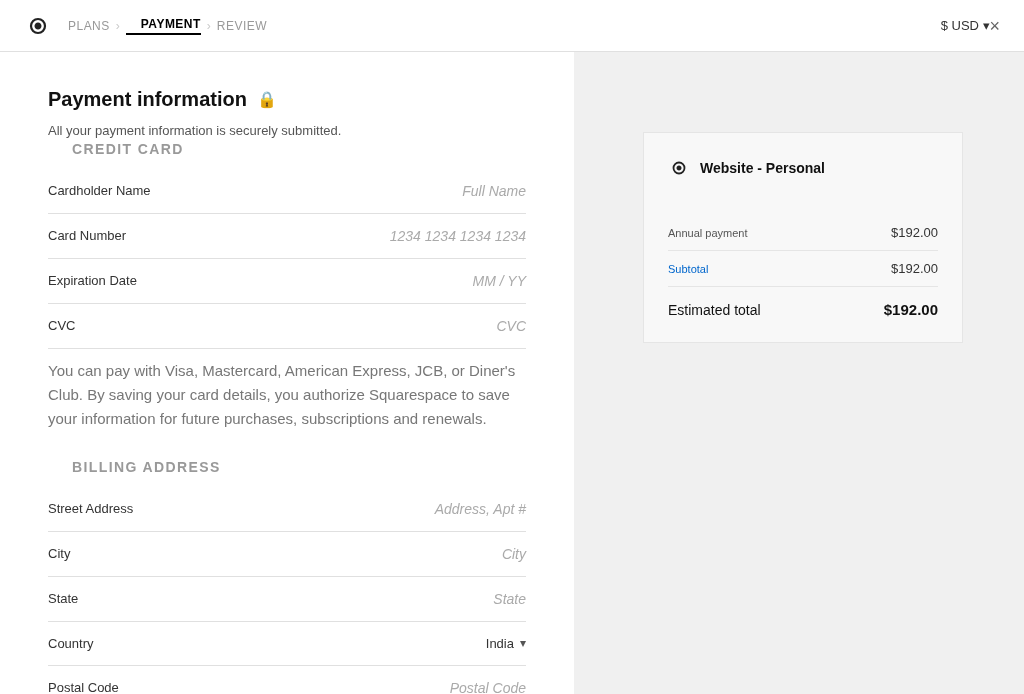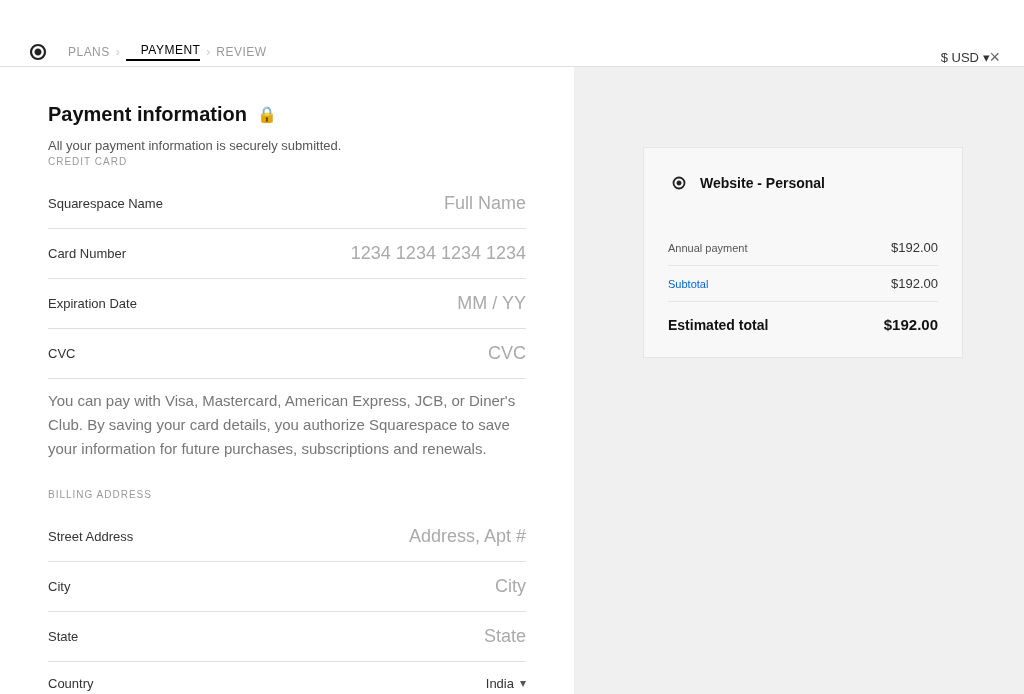--- a/index.html
+++ b/index.html
@@ -11,24 +11,24 @@
       overflow: hidden;
       display: flex;
       flex-direction: column;
     }
 
     
     .top-nav {
       background: #fff;
       border-bottom: 1px solid #e0e0e0;
       display: flex;
-      align-items: flex-end;
+      align-items: center;
       justify-content: space-between;
       padding: 0 24px;
-      height: 67px;
+      height: 52px;
       flex-shrink: 0;
     }
     .nav-left {
       display: flex;
       align-items: center;
       gap: 8px;
     }
     .nav-logo {
       width: 28px;
       height: 28px;
@@ -41,21 +41,21 @@
     }
     .nav-step {
       font-size: 12px;
       font-weight: 500;
       letter-spacing: 0.04em;
       color: #999;
       text-transform: uppercase;
     }
     .nav-step.active {
       color: #000;
-      font-weight: 400;
+      font-weight: 700;
       border-bottom: 2px solid #000;
       padding-bottom: 2px;
       padding-left: 15px;
     }
     .nav-chevron {
       color: #ccc;
       font-size: 12px;
     }
     .nav-right {
       display: flex;
@@ -112,46 +112,48 @@
       font-size: 16px;
       color: #555;
     }
     .secure-text {
       font-size: 13px;
       color: #555;
       line-height: 1.5;
     }
 
     .section-label {
-      font-size: 10px;
-      font-weight: 400;
+      font-size: 14px;
+      font-weight: 700;
       letter-spacing: 0.1em;
       color: #999;
       text-transform: uppercase;
       margin-bottom: 12px;
+      margin-left: 24px;
     }
 
     .form-field {
       display: flex;
       align-items: center;
       justify-content: space-between;
       border-bottom: 1px solid #e0e0e0;
       padding: 14px 0;
     }
     .form-field:last-of-type {
       border-bottom: none;
     }
     .field-label {
       font-size: 13px;
       color: #333;
       font-weight: 500;
     }
     .field-placeholder {
-      font-size: 18px;
+      font-size: 14px;
       color: #aaa;
+      font-style: italic;
     }
 
     .card-note {
       font-size: 15px;
       color: #777;
       line-height: 1.6;
       margin-top: 10px;
       margin-bottom: 24px;
     }
 
@@ -234,21 +236,21 @@
       color: #333;
     }
     .summary-total-row {
       display: flex;
       justify-content: space-between;
       align-items: center;
       padding: 14px 0 0 0;
     }
     .summary-total-label {
       font-size: 14px;
-      font-weight: 700;
+      font-weight: 400;
       color: #111;
     }
     .summary-total-value {
       font-size: 15px;
       font-weight: 700;
       color: #111;
     }
 
     
     .sq-logo svg {
@@ -291,21 +293,21 @@
 
     <div class="page-title-row">
       <h1 class="page-title">Payment information</h1>
       <span class="lock-icon">🔒</span>
     </div>
     <p class="secure-text">All your payment information is securely submitted.</p>
 
     <div class="section-label">CREDIT CARD</div>
 
     <div class="form-field">
-      <span class="field-label">Squarespace Name</span>
+      <span class="field-label">Cardholder Name</span>
       <span class="field-placeholder">Full Name</span>
     </div>
 
     <div class="form-field">
       <span class="field-label">Card Number</span>
       <span class="field-placeholder">1234 1234 1234 1234</span>
     </div>
 
     <div class="form-field">
       <span class="field-label">Expiration Date</span>

